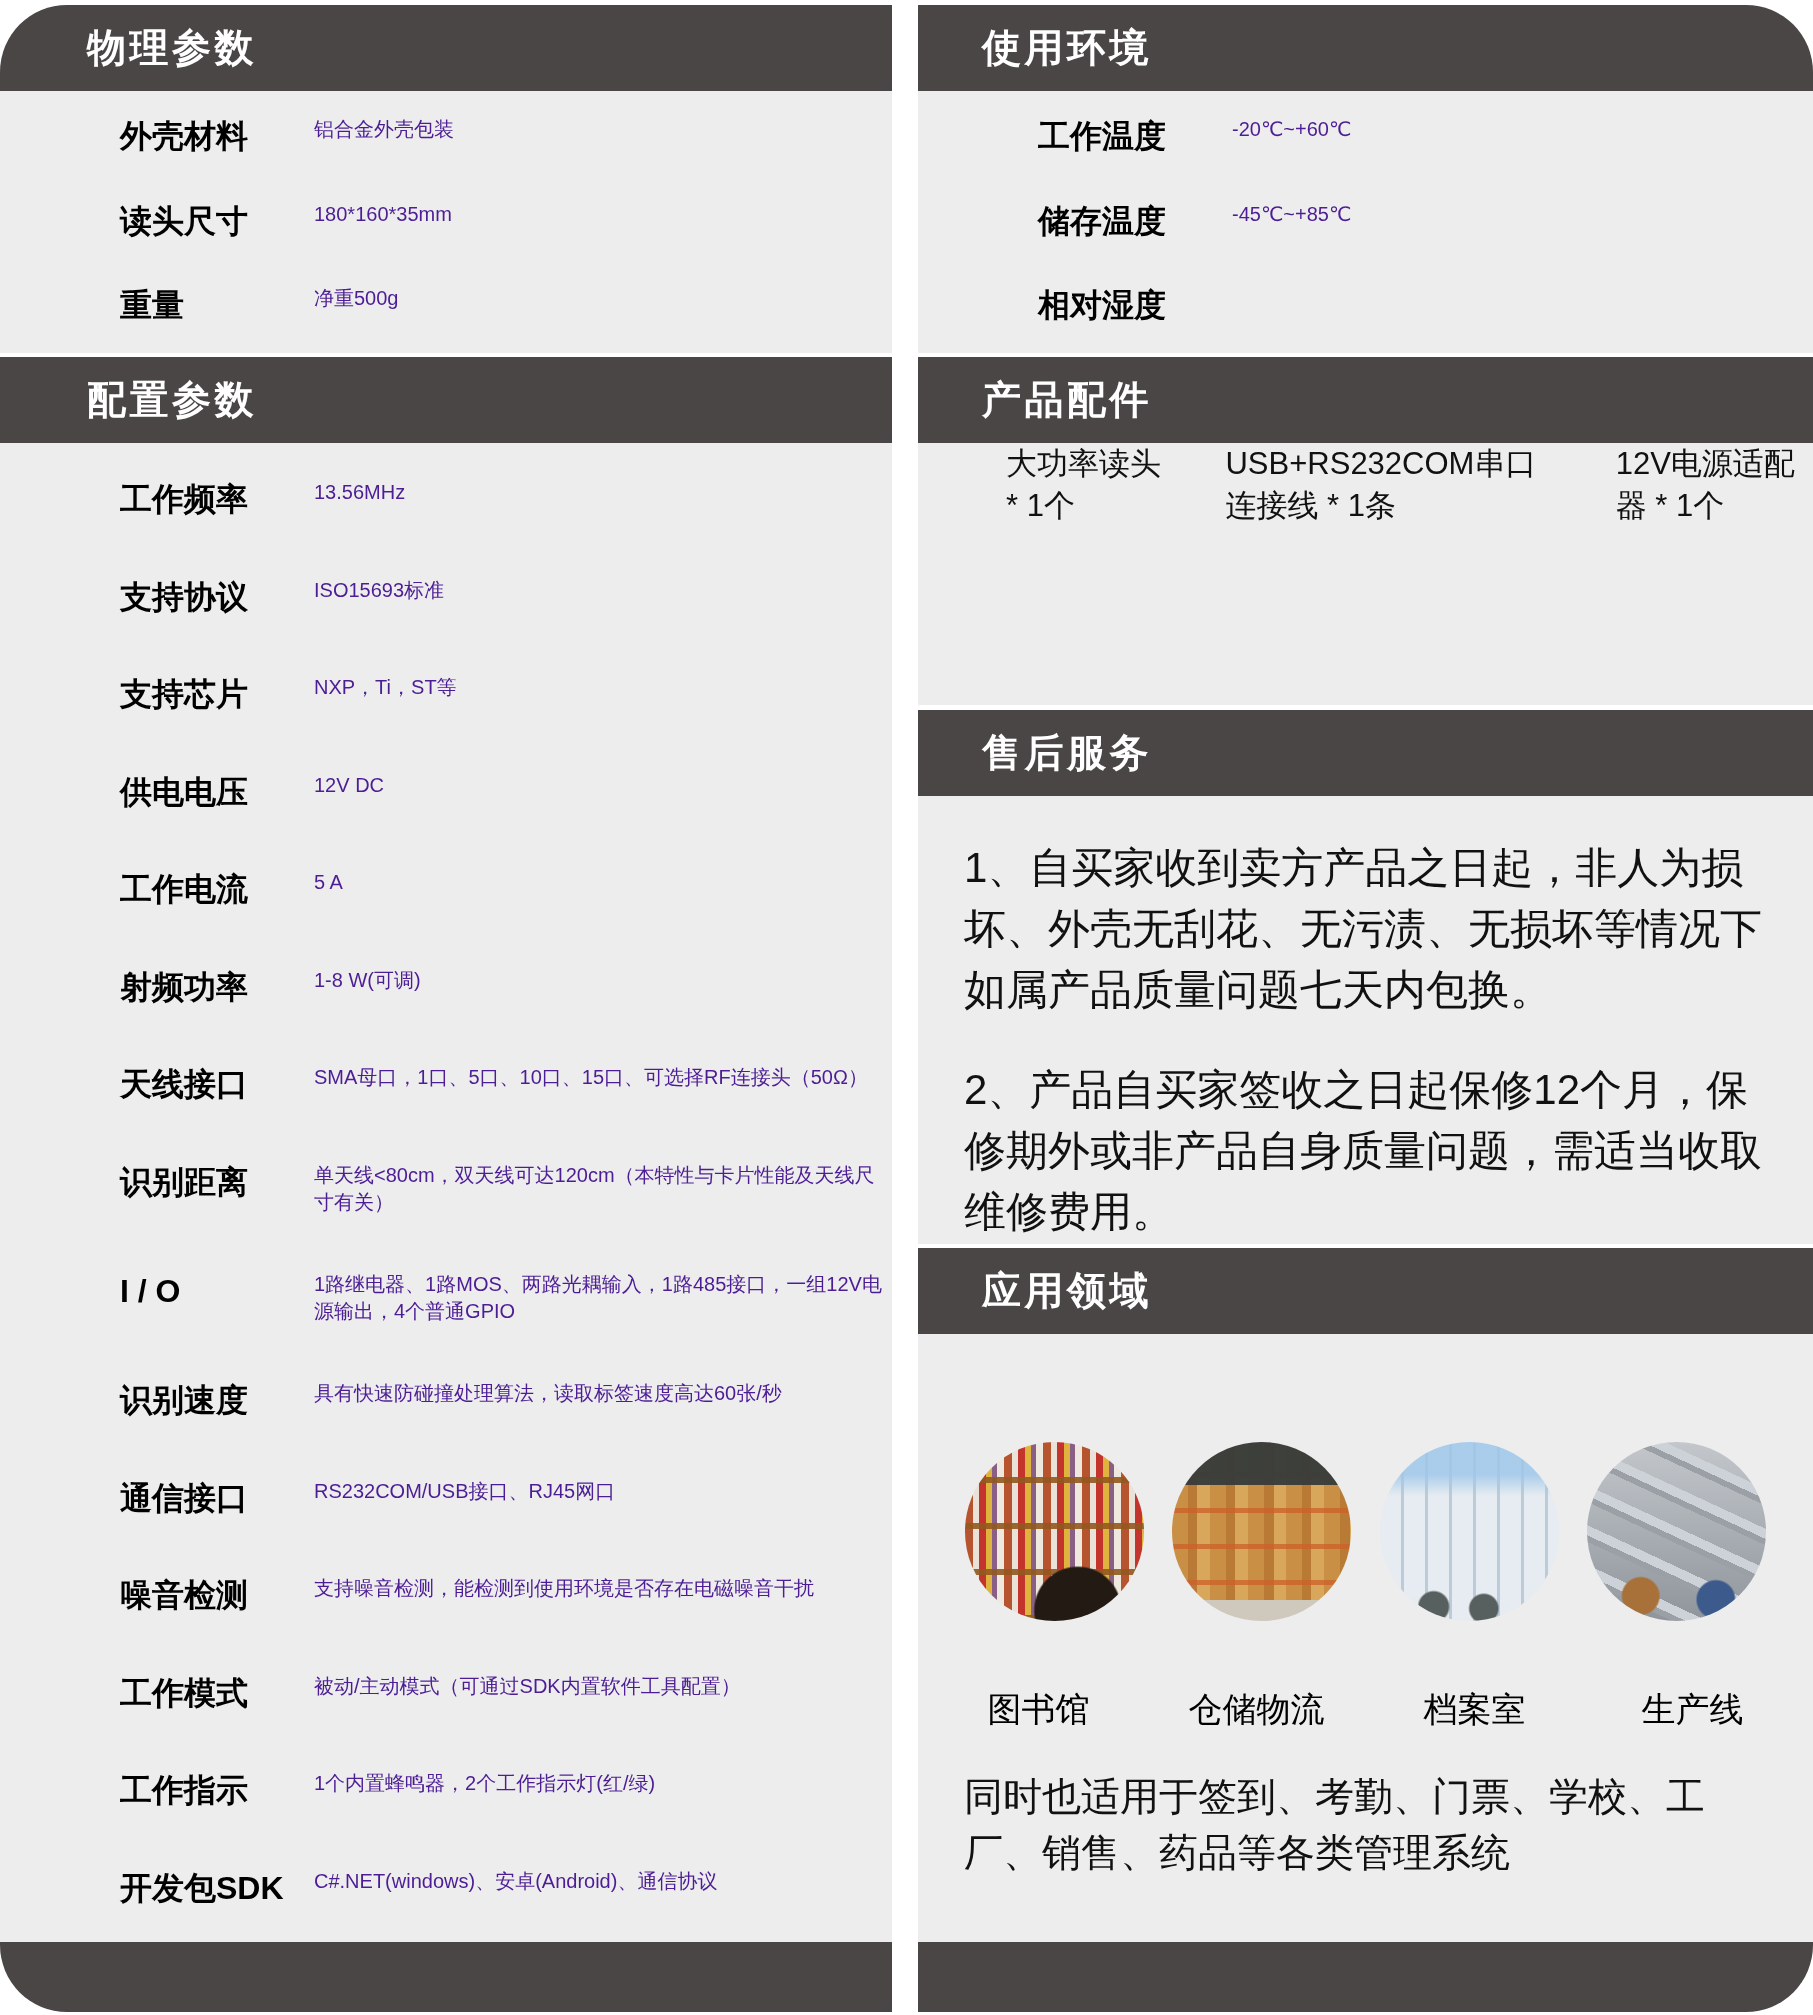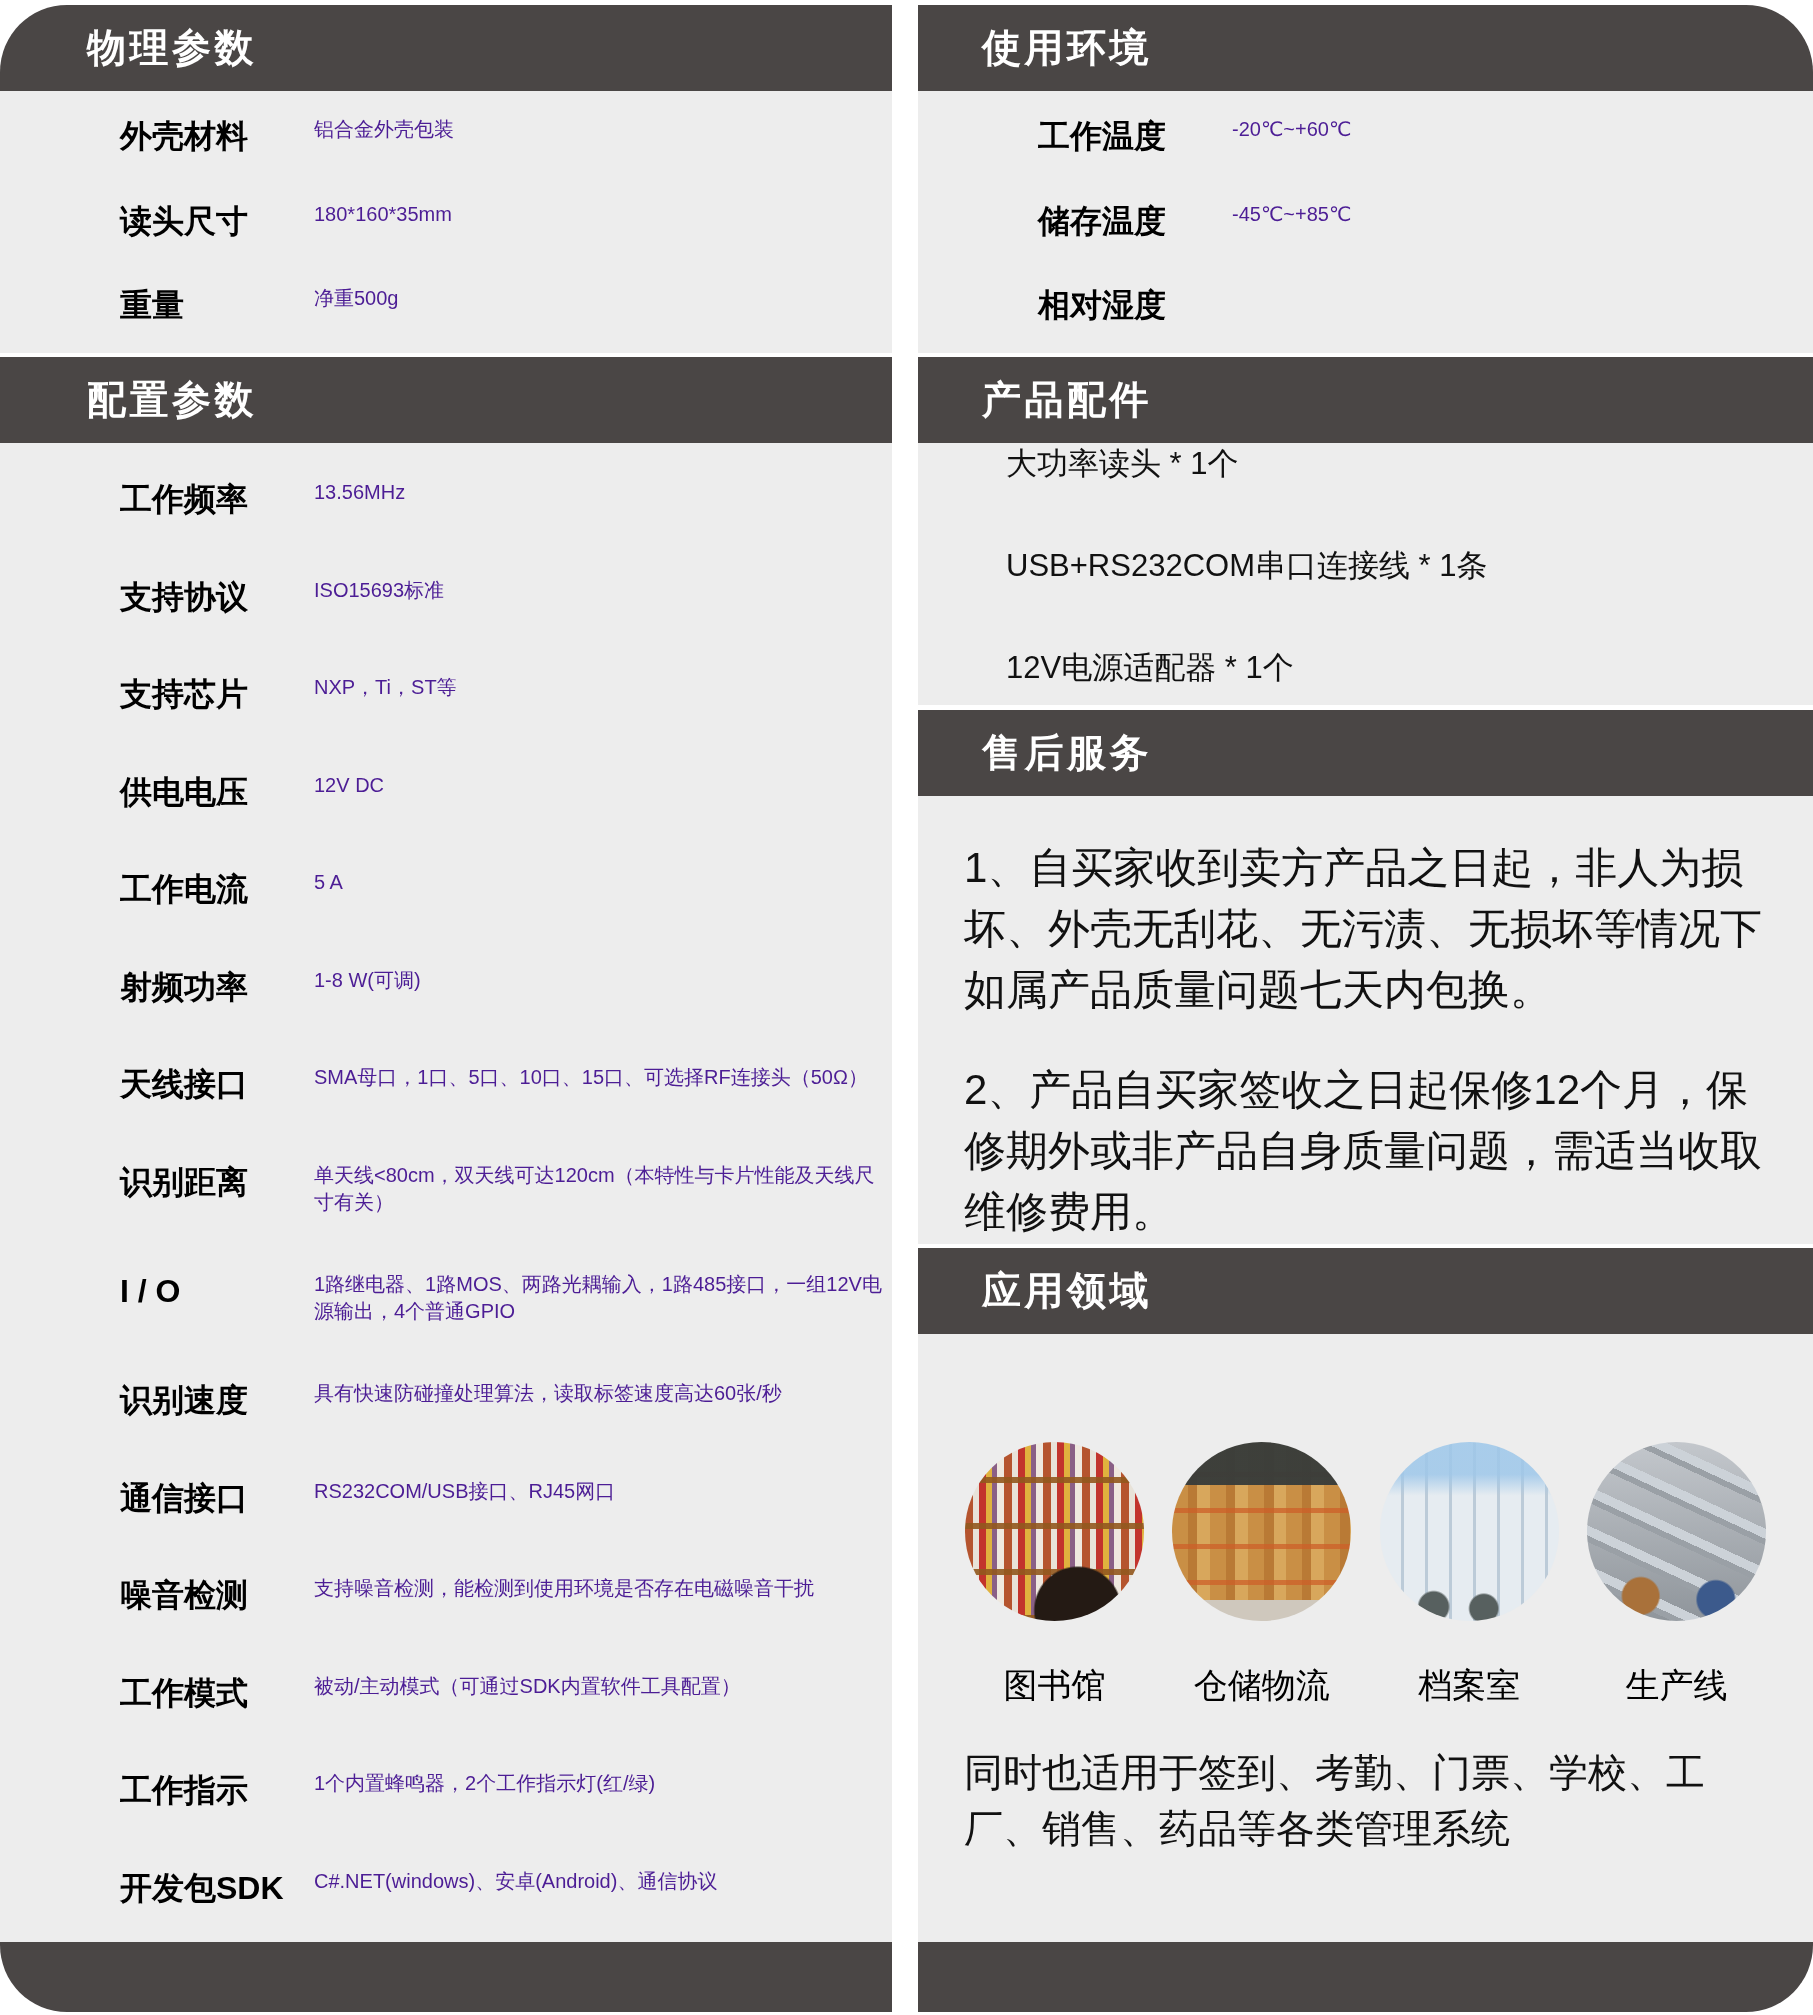--- a/index.html
+++ b/index.html
@@ -48,21 +48,21 @@
     font-size:32px;font-weight:bold;color:#000000;line-height:1.3;
   }
   .spec-value{
     width:587px;
     font-size:20px;color:#4c1d95;line-height:1.33;
   }
 
   
   .body-accessories{
     height:262px;flex:0 0 262px;
-    display:flex;flex-direction:column;gap:60px;
+    display:flex;justify-content:center;gap:60px;
     padding-left:88px;
   }
   .accessory-item{font-size:31px;color:#111111;}
 
   
   .body-service{
     height:448px;flex:0 0 448px;
     display:flex;flex-direction:column;gap:40px;
     padding:42px 32px 0 46px;
   }
@@ -73,21 +73,21 @@
   .app-circles{
     display:flex;justify-content:space-between;
     padding:0 47px;margin-top:108px;
   }
   .app-circle{
     width:179px;height:179px;border-radius:50%;
     overflow:hidden;flex:0 0 179px;
   }
   .app-labels{
     display:flex;justify-content:space-between;
-    padding:0 47px;margin-top:42px;
+    padding:0 31px;margin-top:66px;
   }
   .app-label{width:179px;text-align:center;font-size:34px;color:#000000;}
   .app-note{
     margin-top:36px;
     padding:0 40px 0 46px;
     font-size:39px;color:#111111;line-height:1.42;
   }
 
   
   .photo-library{

